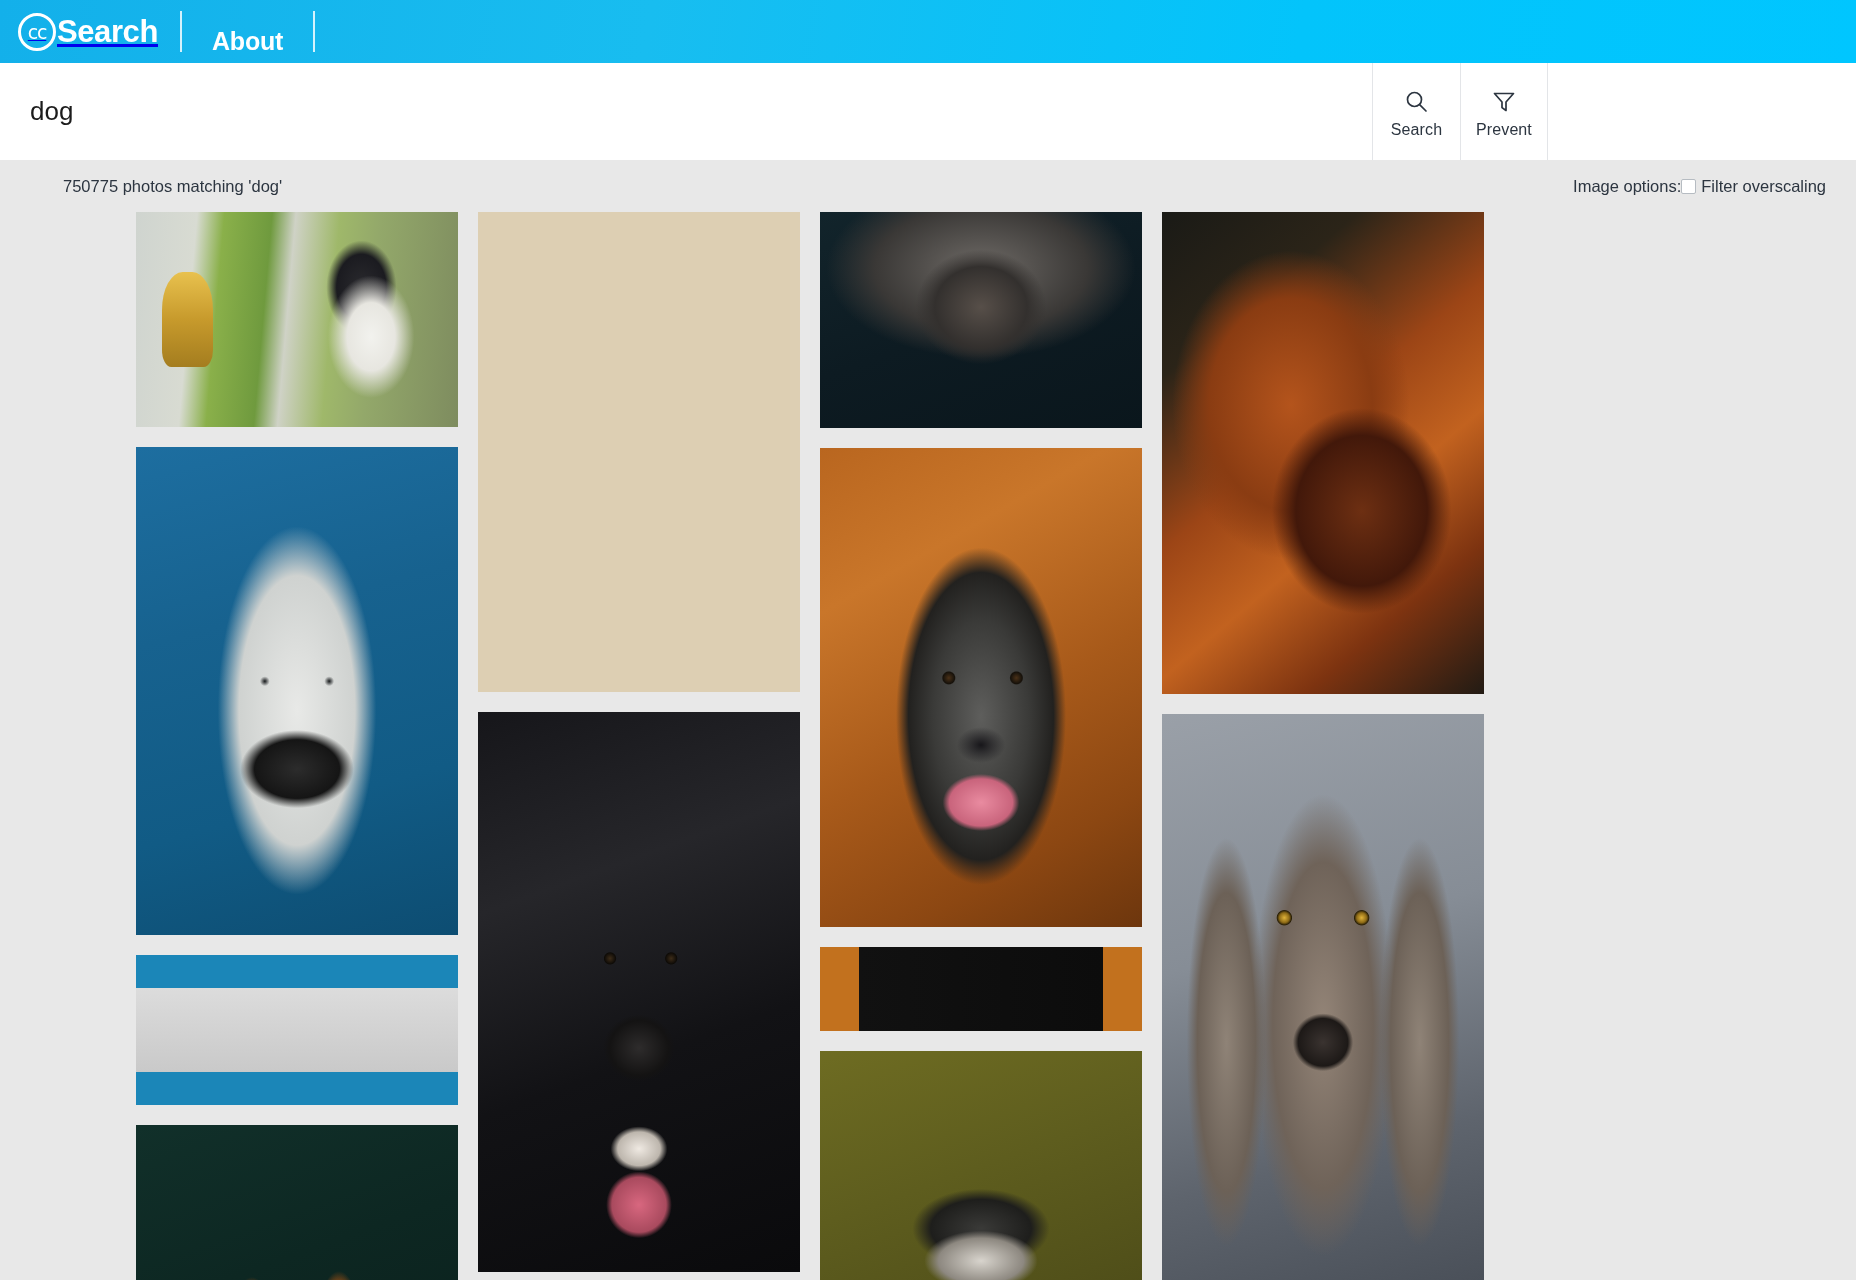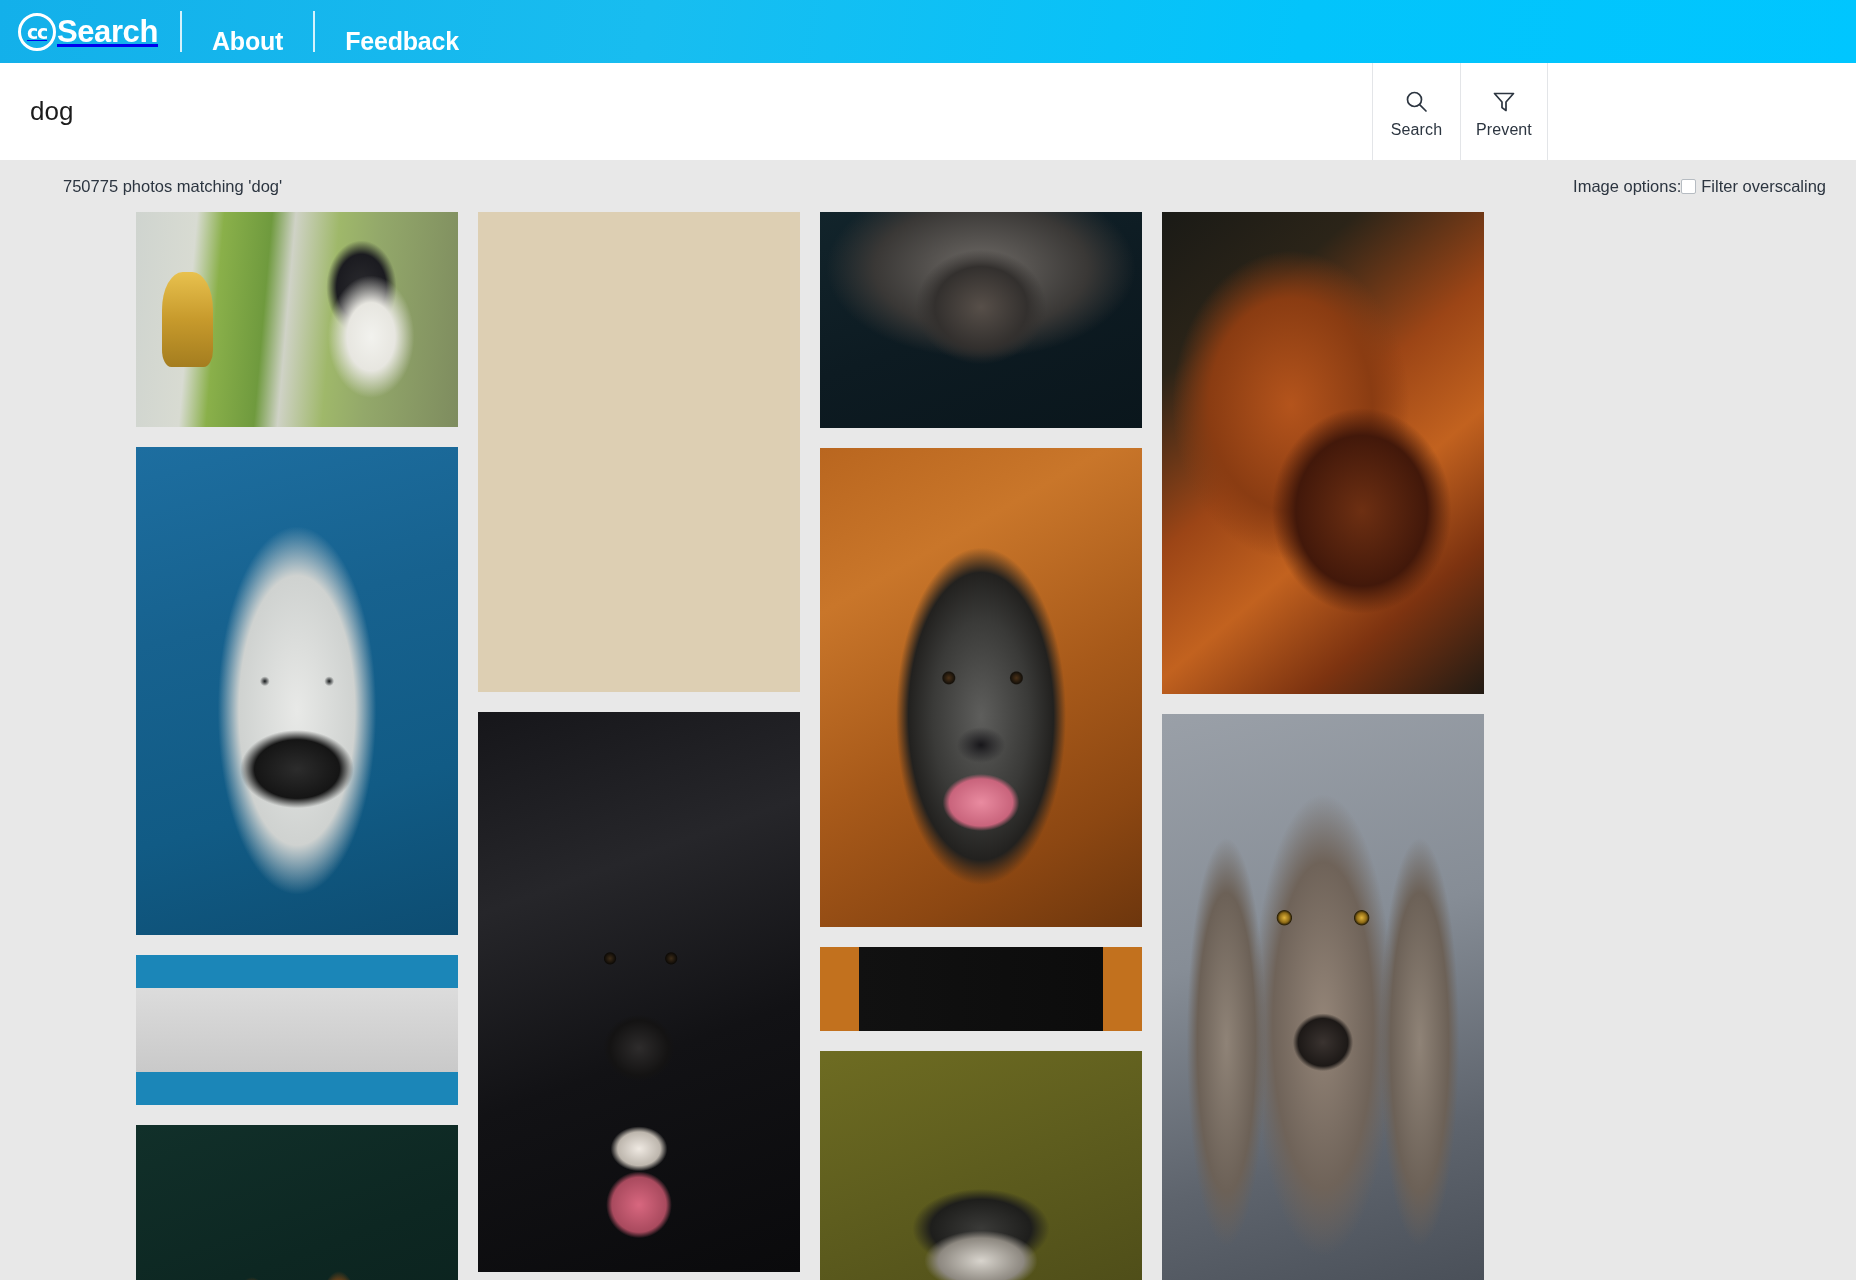--- a/index.html
+++ b/index.html
@@ -25,21 +25,21 @@
     align-items: center;
     height: 63px;
     padding-right: 22px;
   }
   .cc-logo {
     width: 38px; height: 38px;
     border-radius: 50%;
     border: 3.2px solid #ffffff;
     display: flex; align-items: center; justify-content: center;
     color: #ffffff;
-    font-weight: bold;
+    font-weight: normal;
     font-size: 19px;
     letter-spacing: -1.2px;
     font-family: "DejaVu Sans", sans-serif;
     flex: none;
   }
   .brand-name {
     color: #ffffff;
     font-size: 31px;
     font-weight: bold;
     letter-spacing: -0.4px;
@@ -243,21 +243,20 @@
 <body>
 
 <div class="navbar">
   <a class="brand" href="#">
     <span class="cc-logo">cc</span>
     <span class="brand-name">Search</span>
   </a>
   <div class="nav-sep"></div>
   <a class="nav-link" href="#">About</a>
   <div class="nav-sep"></div>
-  <a class="nav-link" href="#">Feedback</a>
 </div>
 
 <div class="searchrow">
   <div class="search-input-wrap">
     <input class="search-input" type="text" placeholder="Search for images" value="dog" style="">
   </div>
   <div class="tool-group">
     <div class="tool-btn">
       <span class="tool-ico">
         <svg width="26" height="26" viewBox="0 0 26 26" fill="none" stroke="#2c3540" stroke-width="1.7">

